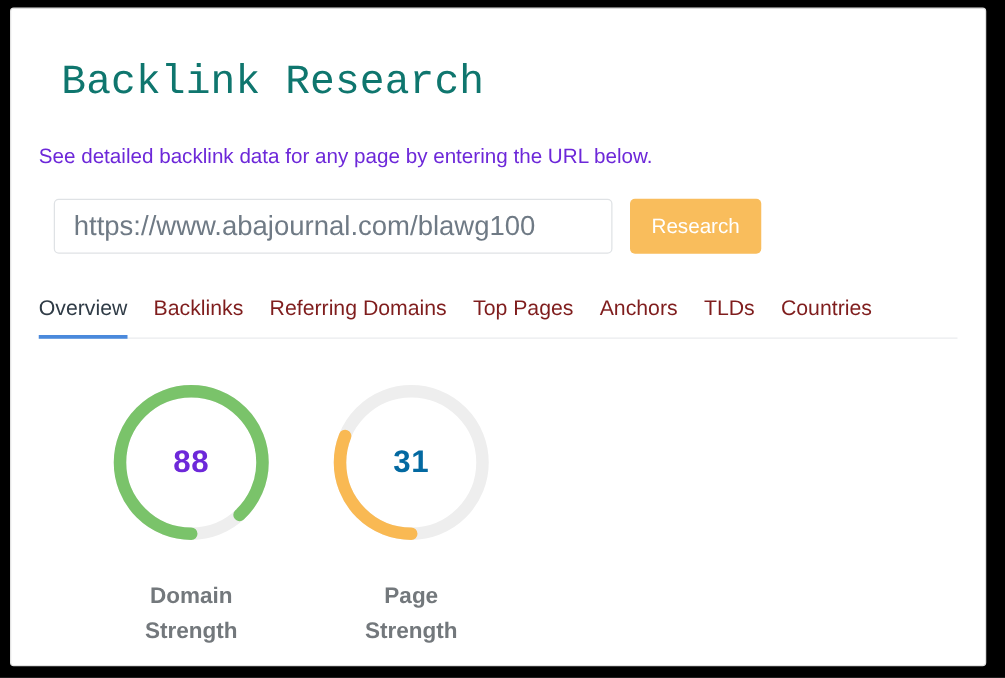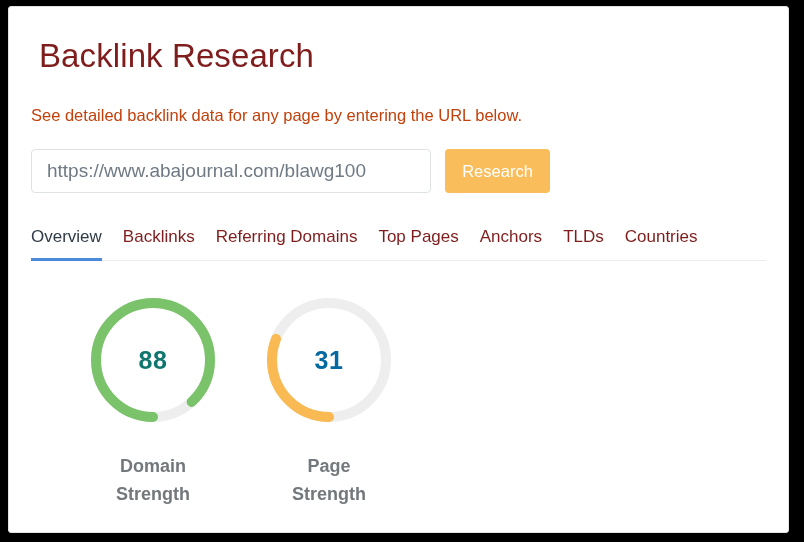--- a/index.html
+++ b/index.html
@@ -33,53 +33,55 @@
     overflow: hidden;
   }
 
   .inner {
     padding: 18px 22px 0 22px;
   }
 
   .page-title {
     font-size: 33px;
     font-weight: 300;
-    color: #7f1d1d;
+    color: #0f766e;
     line-height: 1.15;
     letter-spacing: 0.1px;
-    margin: 8px;
+    margin: 18px;
     padding-top: 4px;
+    font-family: Liberation Mono, monospace;
   }
 
   .subtitle {
     margin-top: 30px;
     font-size: 16.5px;
     font-weight: 400;
-    color: #c2410c;
+    color: #6d28d9;
     line-height: 1.3;
   }
 
   
   .search-row {
     margin-top: 23px;
     display: flex;
     align-items: flex-start;
   }
 
   .url-input {
-    width: 400px;
+    width: 447px;
     height: 44px;
     border: 1px solid #dfe2e5;
     border-radius: 4px;
     padding: 0 15px;
     font-family: "Liberation Sans", sans-serif;
-    font-size: 19px;
+    font-size: 22px;
     color: #6f7a85;
     background: #ffffff;
     outline: none;
+    margin-left: 12px;
   }
   .url-input::placeholder { color: #aab2ba; }
 
   .research-button {
     margin-left: 14px;
     height: 44px;
     min-width: 105px;
     padding: 0 1px;
     background: #f9bd5c;
     border: none;
@@ -191,21 +193,21 @@
       </div>
 
       <div class="gauges">
 
         <div class="gauge-block">
           <div class="gauge-ring">
             <svg width="130" height="130" viewBox="0 0 130 130" aria-hidden="true">
               <circle cx="65" cy="65" r="57" fill="none" stroke="#eeeeee" stroke-width="10"></circle>
               <circle class="gauge-arc" cx="65" cy="65" r="57" fill="none" stroke="#7ac36a" stroke-width="10" stroke-linecap="round" transform="rotate(90 65 65)" stroke-dasharray="315.16457500812805 42.97698750110834"></circle>
             </svg>
-            <div class="gauge-value" style="color:#0f766e;">88</div>
+            <div class="gauge-value" style="color:#6d28d9;">88</div>
           </div>
           <div class="gauge-label">
             <div>Domain</div>
             <div>Strength</div>
           </div>
         </div>
 
         <div class="gauge-block">
           <div class="gauge-ring">
             <svg width="130" height="130" viewBox="0 0 130 130" aria-hidden="true">

